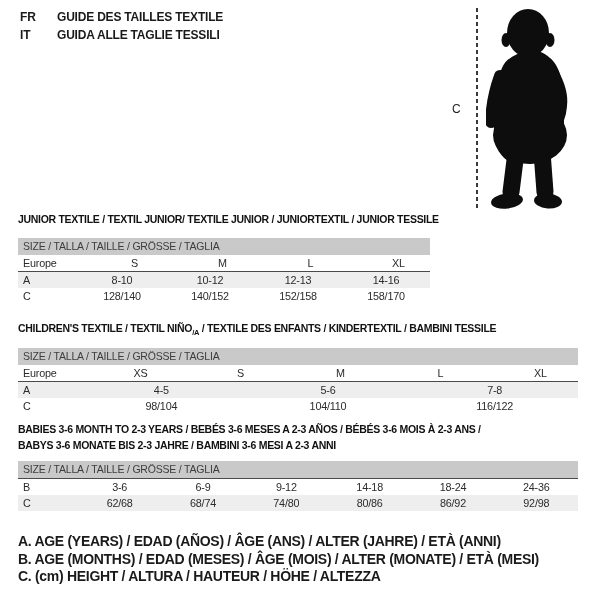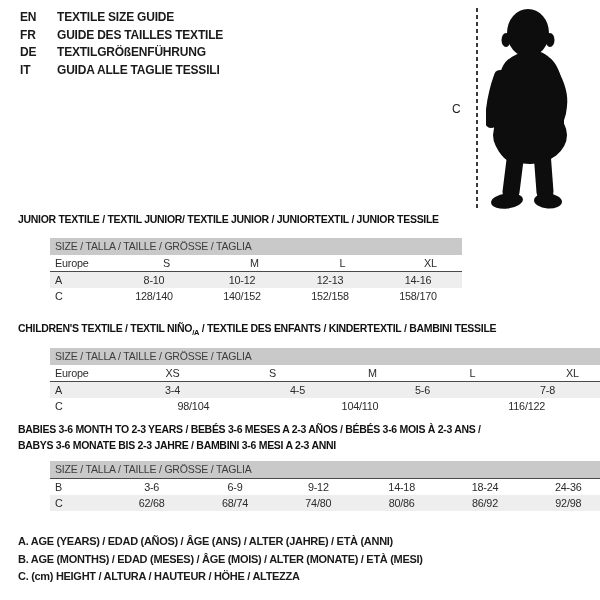--- a/index.html
+++ b/index.html
@@ -19,49 +19,43 @@
   .measure-label{left:452px;top:102px;font-size:12px;color:#222;}
   .baby-svg{left:486px;top:6px;}
 
   
   .section-title{font-weight:bold;font-size:10.5px;letter-spacing:-0.3px;color:#111;white-space:nowrap;}
   .title-sub{font-size:7.5px;vertical-align:sub;}
   .t1-title{left:18px;top:213px;}
   .t2-title{left:18px;top:322px;}
   .t3-title{left:18px;top:422px;line-height:15.5px;}
 
-  .size-table{left:18px;margin-left:32px;}
+  .size-table{left:18px;}
   .t1{top:238px;width:412px;}
   .t2{top:348px;width:560px;}
   .t3{top:461px;width:560px;}
   .table-header{background:#c9c9c9;height:17px;line-height:17px;padding-left:5px;
                 font-size:10.5px;color:#3d3d3d;letter-spacing:-0.2px;}
   .hdr-divider{border-bottom:1px solid #4a4a4a;}
   .trow{display:flex;height:16px;line-height:16px;font-size:10.8px;color:#2b2b2b;letter-spacing:-0.2px;}
   .trow .tlabel{width:60px;padding-left:5px;box-sizing:border-box;}
   .trow .tcell{flex:1;text-align:center;}
   .trow.europe{border-bottom:1px solid #4a4a4a;gap:25px;}
   .trow.shaded{background:#eeeeee;}
 
   
   .footnotes{left:18px;top:533px;}
-  .footnote{font-weight:bold;font-size:11px;letter-spacing:-0.3px;line-height:17.5px;white-space:nowrap;}
+  .footnote{font-weight:bold;font-size:14px;letter-spacing:-0.3px;line-height:17.5px;white-space:nowrap;}
 </style>
 </head>
 <body>
 
 <div class="abs lang-list">
   <div class="lang-row">
-    <span class="lang-code">EN</span><span class="lang-title">TEXTILE SIZE GUIDE</span>
-  </div>
-  <div class="lang-row">
     <span class="lang-code">FR</span><span class="lang-title">GUIDE DES TAILLES TEXTILE</span>
-  </div>
-  <div class="lang-row">
-    <span class="lang-code">DE</span><span class="lang-title">TEXTILGRÖßENFÜHRUNG</span>
   </div>
   <div class="lang-row">
     <span class="lang-code">IT</span><span class="lang-title">GUIDA ALLE TAGLIE TESSILI</span>
   </div>
 </div>
 
 <span class="abs measure-label">C</span>
 <div class="abs dash-line"></div>
 <svg class="abs baby-svg" width="92" height="204" viewBox="0 0 92 204">
   <g fill="#0d0d0d" stroke="#0d0d0d">
@@ -119,21 +113,20 @@
   <div class="trow europe">
     <span class="tlabel">Europe</span>
     <span class="tcell">XS</span>
     <span class="tcell">S</span>
     <span class="tcell">M</span>
     <span class="tcell">L</span>
     <span class="tcell">XL</span>
   </div>
   <div class="trow shaded">
     <span class="tlabel">A</span>
-    <span class="tcell">3-4</span>
     <span class="tcell">4-5</span>
     <span class="tcell">5-6</span>
     <span class="tcell">7-8</span>
   </div>
   <div class="trow">
     <span class="tlabel">C</span>
     <span class="tcell">98/104</span>
     <span class="tcell">104/110</span>
     <span class="tcell">116/122</span>
   </div>

